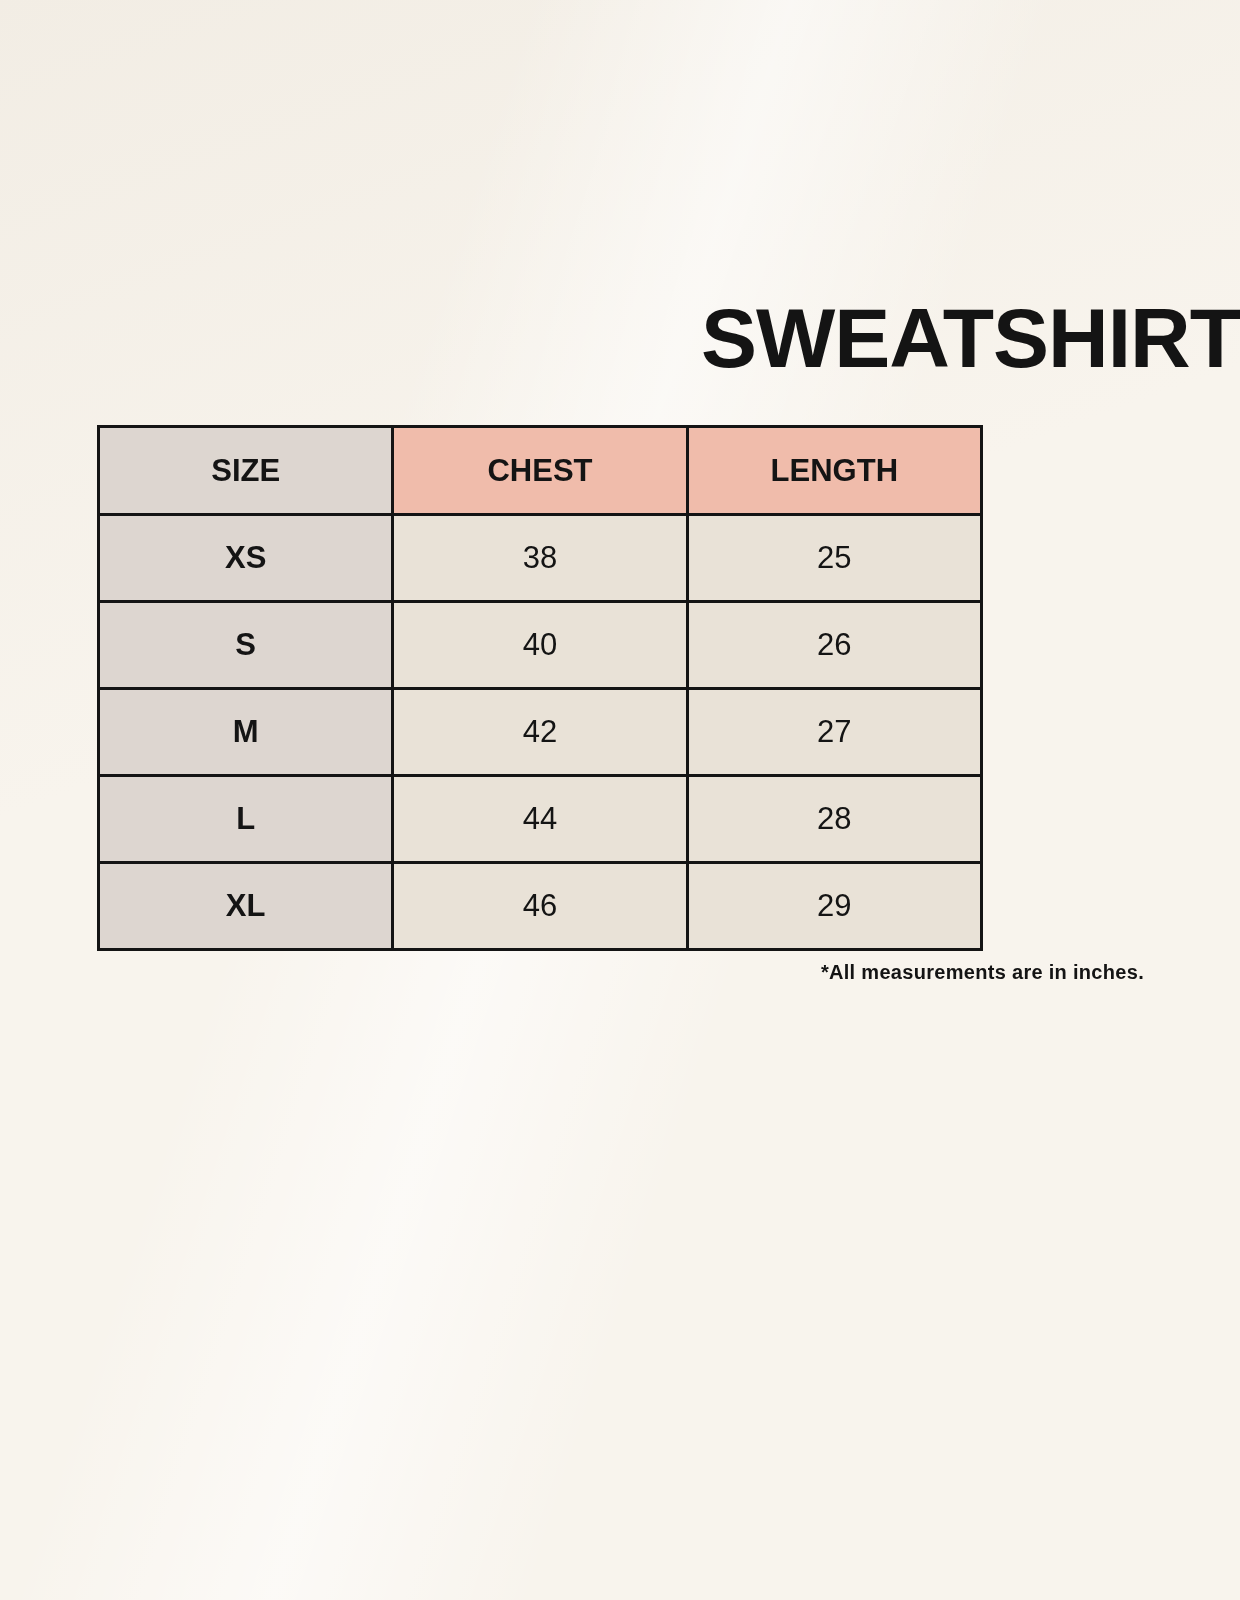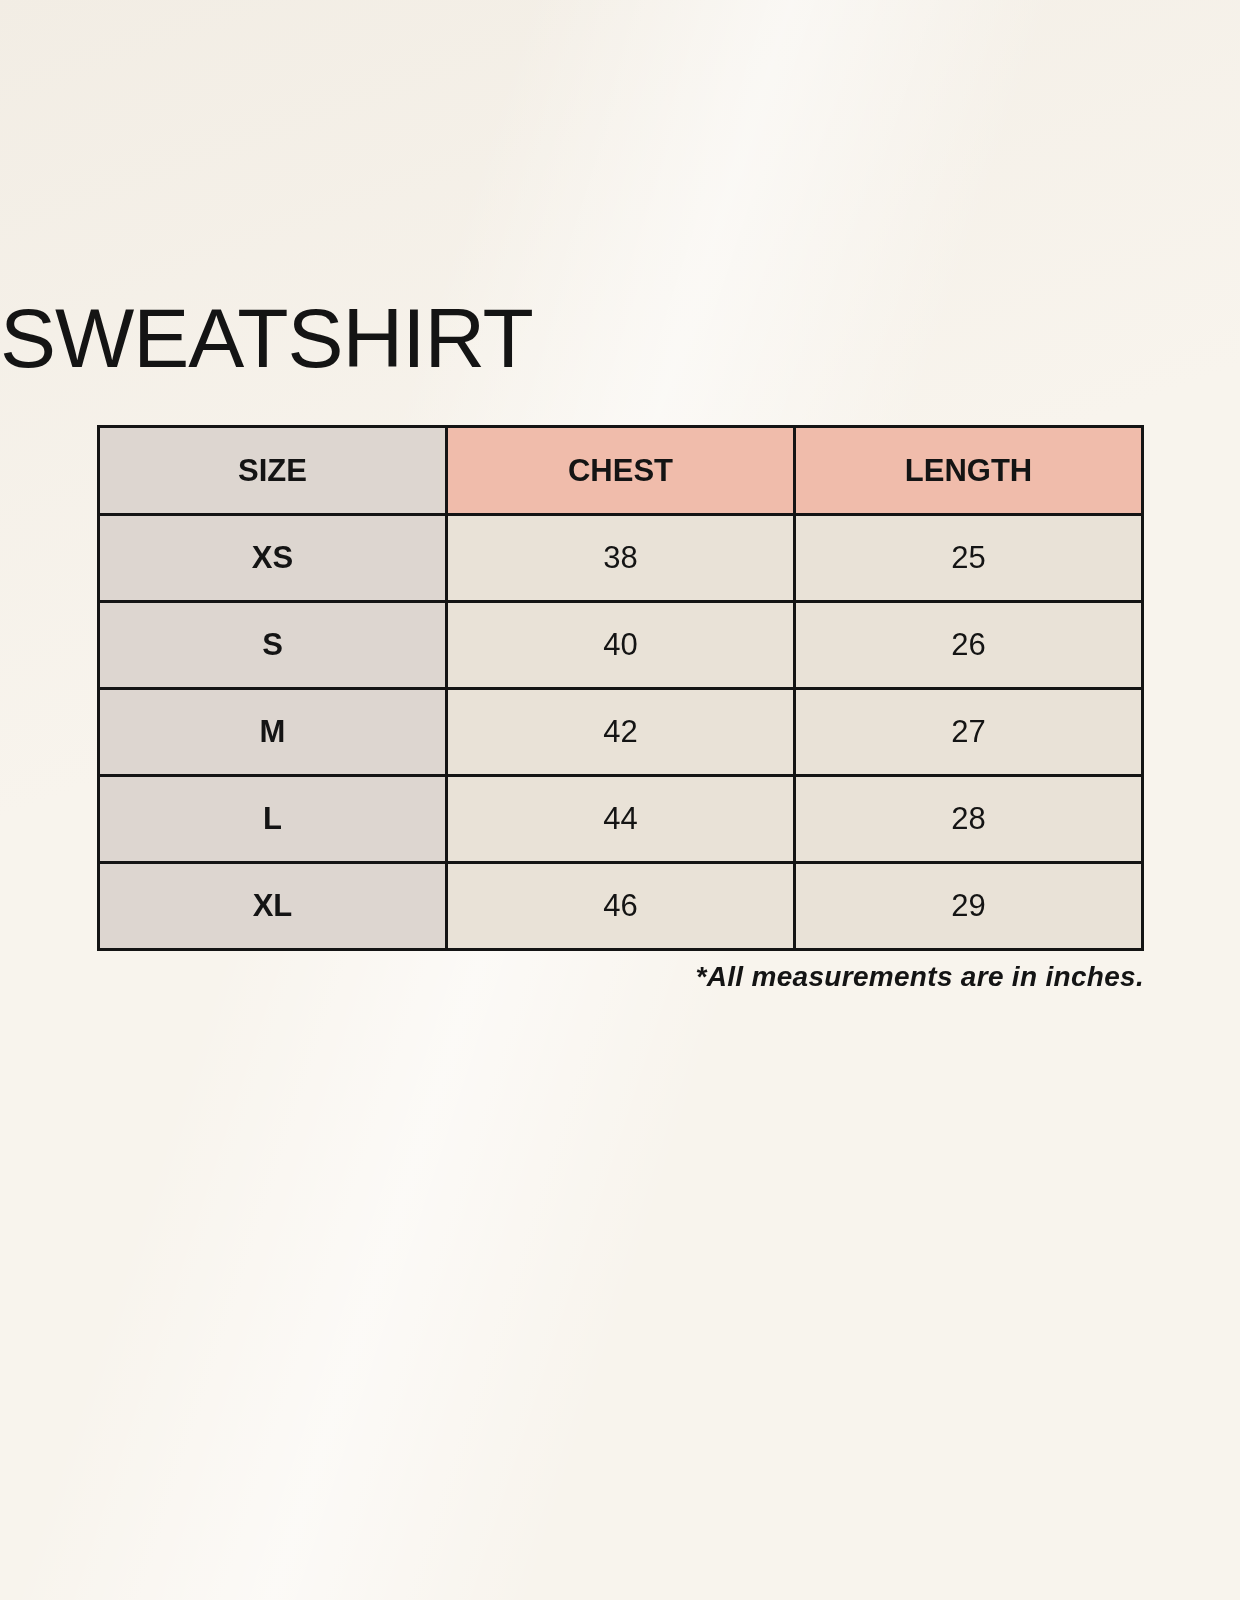--- a/index.html
+++ b/index.html
@@ -10,23 +10,23 @@
     color: var(--text, #141414);
     background-color: var(--background, #f8f4ed);
     background-image:
       linear-gradient(108deg, rgba(255,255,255,0) 30%, rgba(255,255,255,0.55) 45%, rgba(255,255,255,0) 60%),
       linear-gradient(160deg, rgba(231,224,212,0.35), rgba(255,255,255,0) 40%);
     overflow: hidden;
   }
   .page-title {
     margin: 0;
     padding-top: 296px;
-    text-align: left;
+    text-align: right;
     font-size: 84px;
-    font-weight: normal;
+    font-weight: bold;
     letter-spacing: -1px;
     line-height: 1;
     color: var(--text, #141414);
   }
   .badge-row {
     text-align: center;
     margin-top: 62px;
   }
   .badge {
     display: inline-flex;
@@ -37,21 +37,21 @@
     height: 79px;
     border: 3px solid var(--border, #141414);
     border-radius: 48px;
     font-size: 33px;
     font-weight: bold;
     letter-spacing: 3px;
   }
   table.size-chart {
     border-collapse: collapse;
     table-layout: fixed;
-    width: 1047px;
+    width: 886px;
     margin: 45px 0 0 97px;
     border: 3px solid var(--border, #141414);
   }
   .size-chart th,
   .size-chart td {
     border: 3px solid var(--border, #141414);
     text-align: center;
     vertical-align: middle;
     padding: 0;
     font-size: 31px;
@@ -67,24 +67,23 @@
     background: var(--measure-header-bg, #f0bcab);
   }
   .size-chart td.data-cell {
     background: var(--data-cell-bg, #e9e2d7);
     font-weight: normal;
   }
   .footnote {
     width: 1047px;
     margin: 10px 0 12px 97px;
     text-align: right;
-    font-size: 28px;
+    font-size: 20px;
     font-weight: bold;
     letter-spacing: 0.3px;
-    font-style: italic;
   }
 </style>
 </head>
 <body>
 
 <div class="page">
 
   <h1 class="page-title">SWEATSHIRT</h1>
 
 

